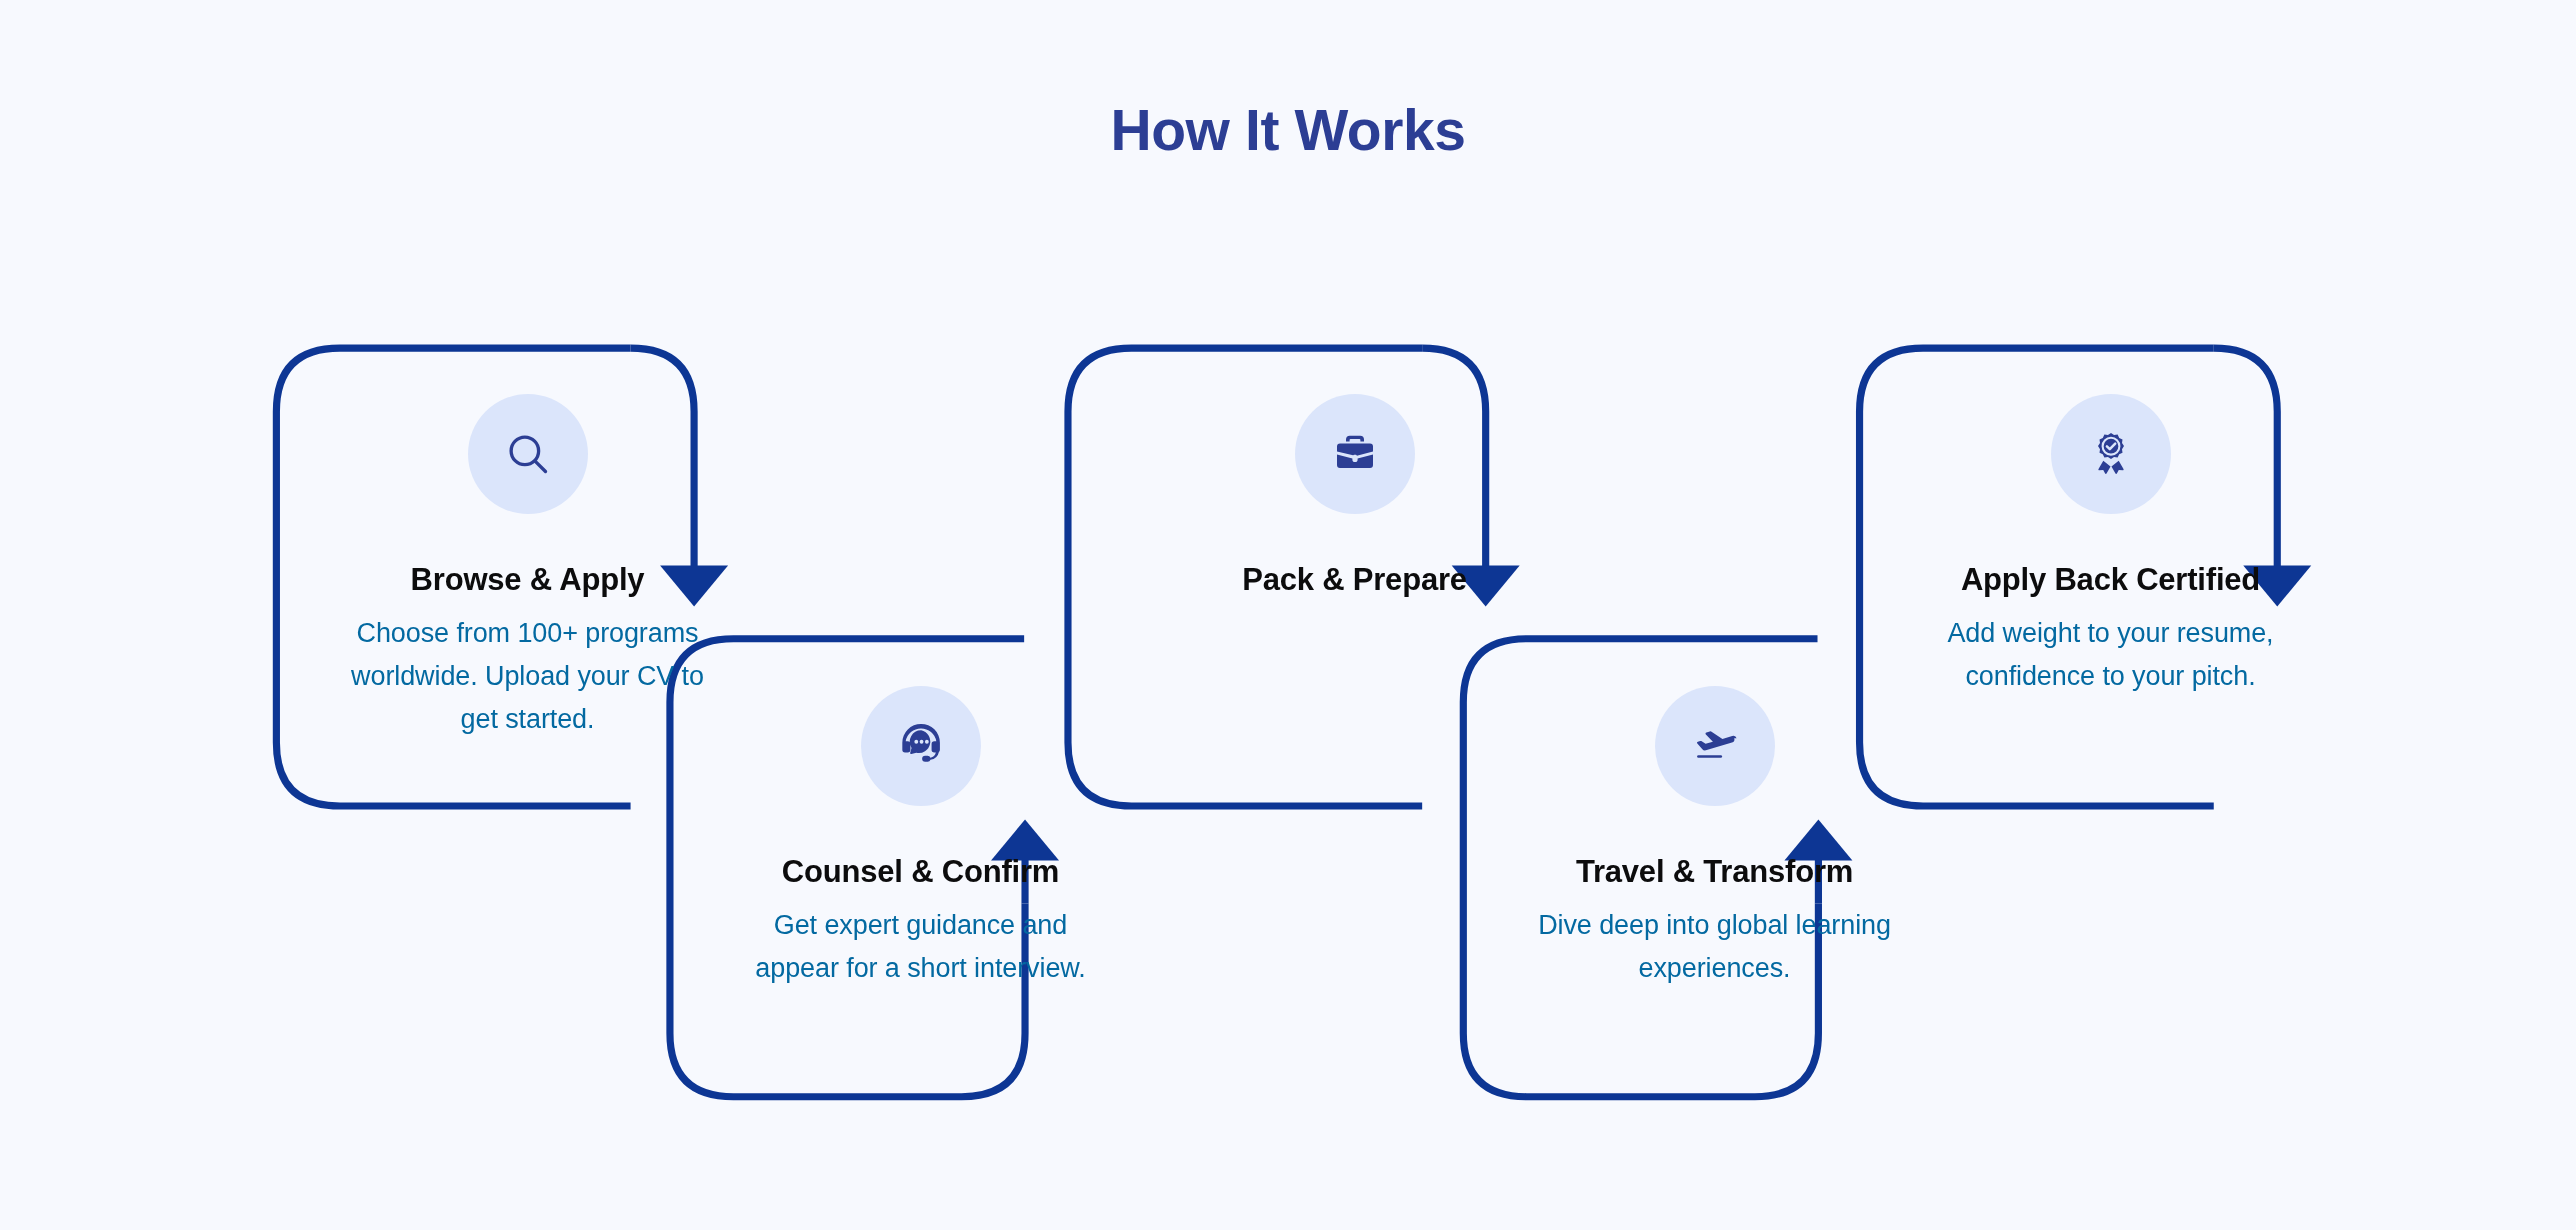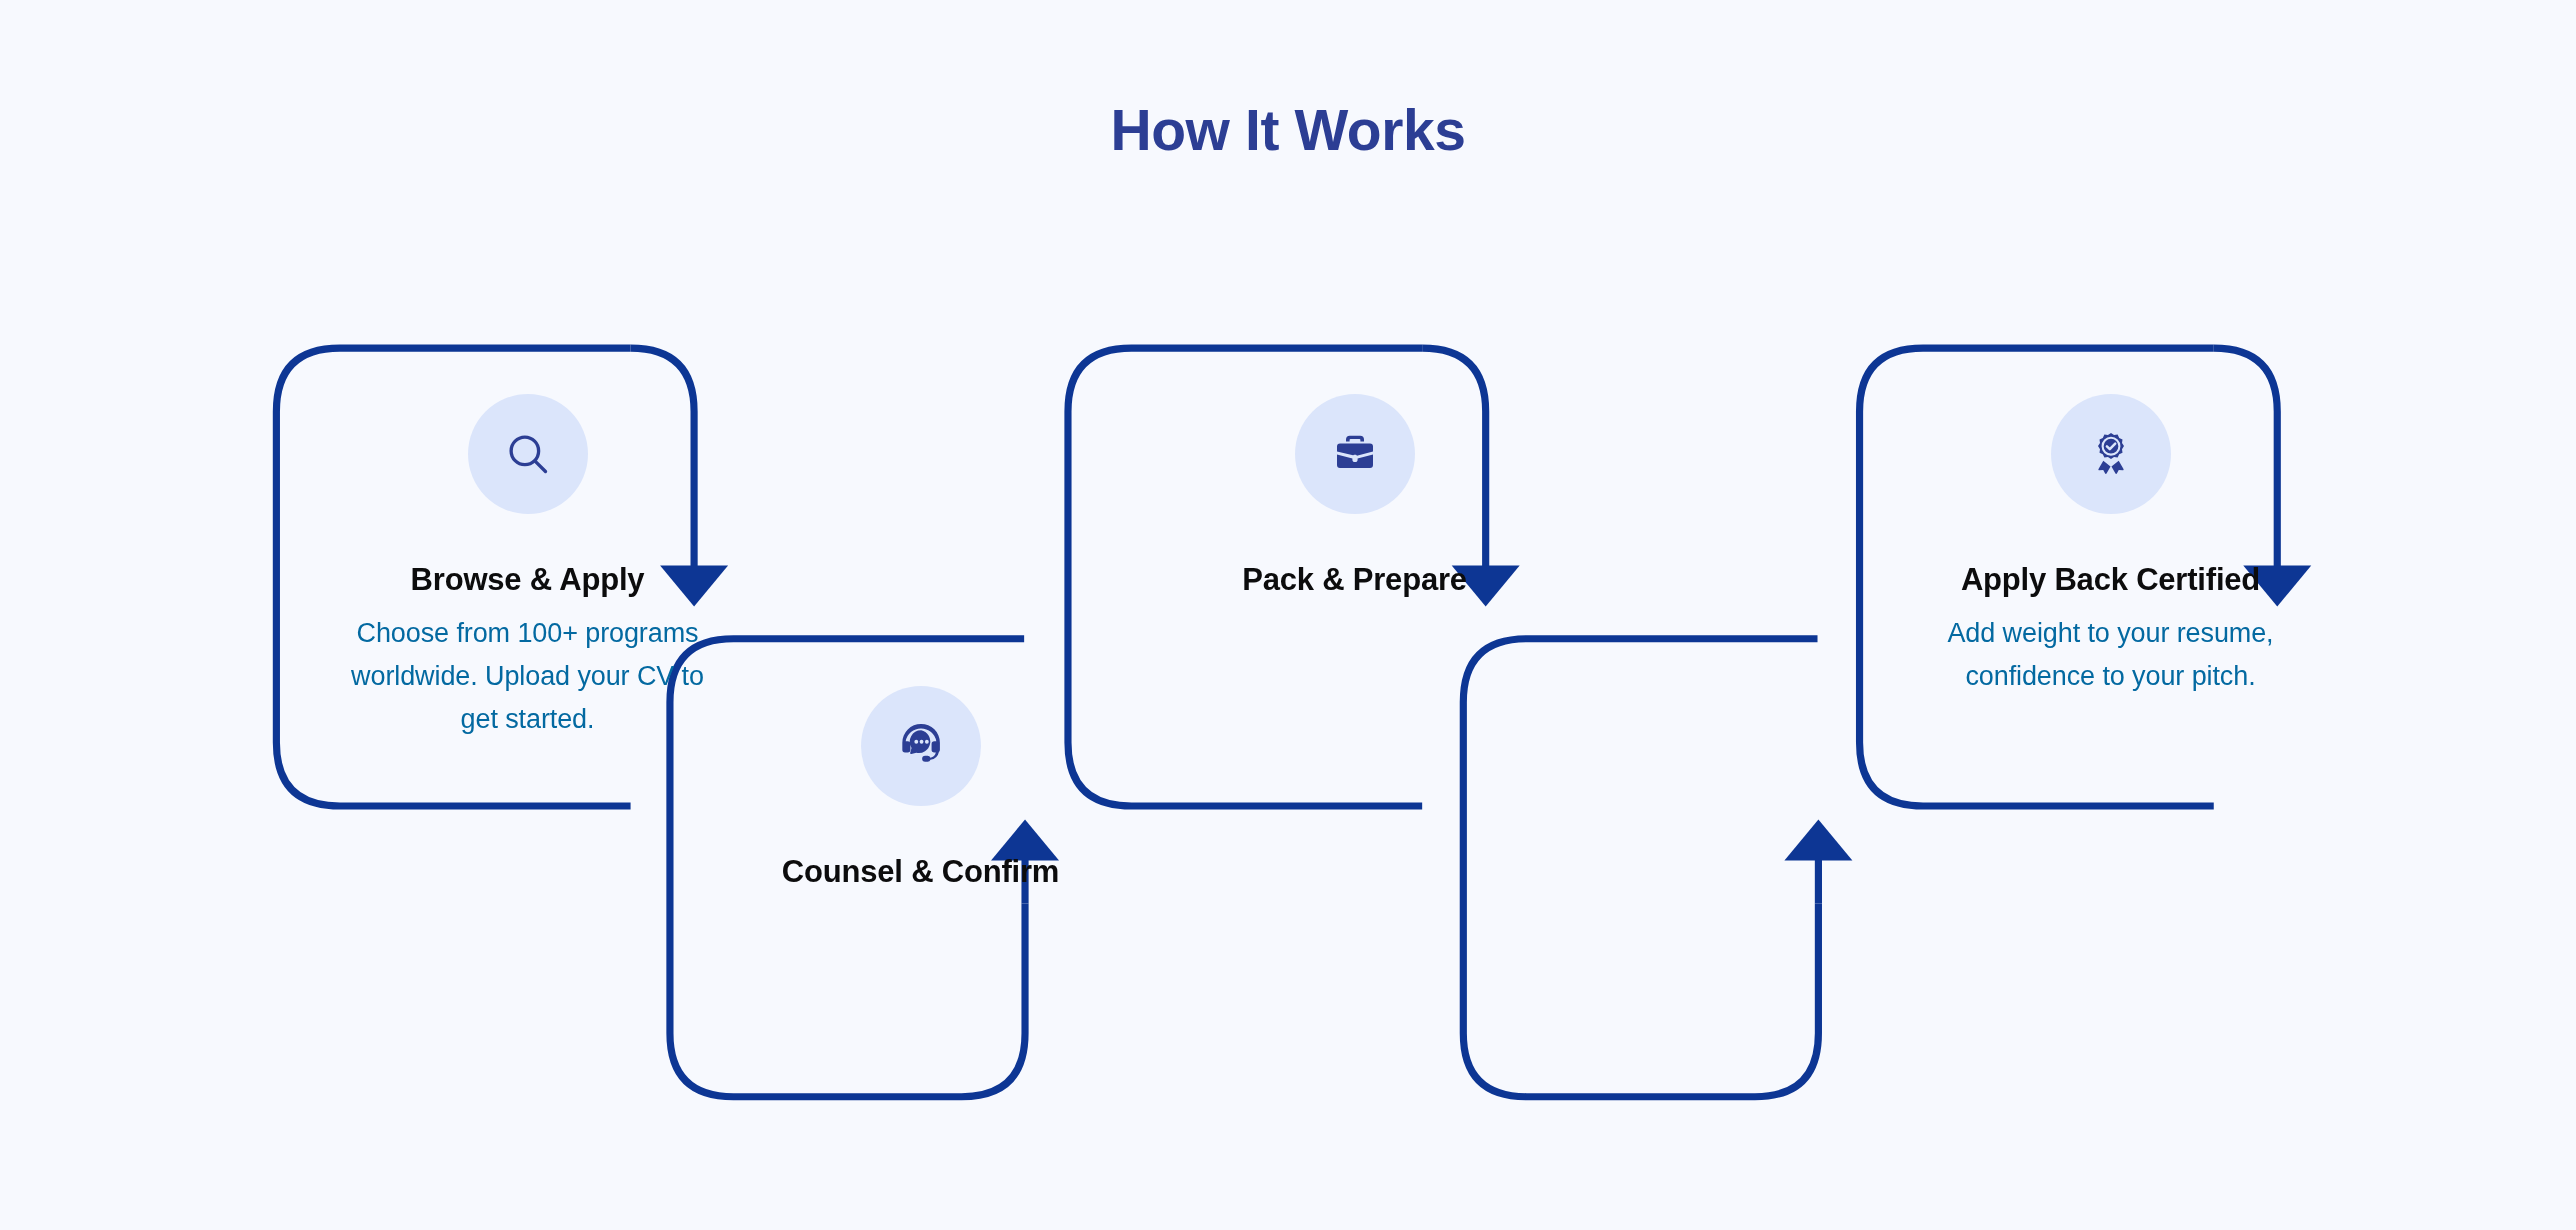--- a/index.html
+++ b/index.html
@@ -185,37 +185,50 @@
       <div class="icon-badge">
         <svg width="54" height="54" viewBox="0 0 24 24" fill="#2c3e94">
           <path d="M12 2.2A8.3 8.3 0 0 0 3.7 10.5v3.2a1.2 1.2 0 0 0 1.2 1.2h1.2a1.2 1.2 0 0 0 1.2-1.2v-2.6a1.2 1.2 0 0 0-1.2-1.2H5.2a6.9 6.9 0 0 1 13.6 0h-0.9a1.2 1.2 0 0 0-1.2 1.2v2.6a1.2 1.2 0 0 0 1.2 1.2h0.7a3.1 3.1 0 0 1-2.4 2.3 1.35 1.35 0 0 0-1.25-0.85h-1.1a1.35 1.35 0 0 0 0 2.7h1.1a1.35 1.35 0 0 0 1.27-0.9 4.5 4.5 0 0 0 3.74-3.5 1.2 1.2 0 0 0 0.44-0.93V10.5A8.3 8.3 0 0 0 12 2.2z"></path>
           <path d="M12.1 5.0a5.1 5.1 0 0 0-4.3 7.85l-0.6 2.2a0.42 0.42 0 0 0 0.52 0.52l2.2-0.6A5.1 5.1 0 1 0 12.1 5.0z"></path>
           <circle cx="9.9" cy="10.1" r="0.85" fill="#dbe5fb"></circle>
           <circle cx="12.25" cy="10.1" r="0.85" fill="#dbe5fb"></circle>
           <circle cx="14.6" cy="10.1" r="0.85" fill="#dbe5fb"></circle>
         </svg>
       </div>
       <h3 class="step-title">Counsel &amp; Confirm</h3>
+      <p class="step-desc">Get expert guidance and appear for a short interview.</p>
     </div>
   </div>
 
   <div class="step-card card-up card-3">
     <div class="card-inner">
       <div class="icon-badge">
         <svg width="48" height="48" viewBox="0 0 24 24" fill="#2c3e94">
           <path d="M9.4 2.9a1.9 1.9 0 0 0-1.9 1.9v1.0H9.3v-0.8a0.45 0.45 0 0 1 0.45-0.45h4.5a0.45 0.45 0 0 1 0.45 0.45v0.8h1.8v-1.0a1.9 1.9 0 0 0-1.9-1.9z"></path>
           <path d="M3.0 8.2a1.5 1.5 0 0 1 1.5-1.5h15a1.5 1.5 0 0 1 1.5 1.5v2.55l-8.1 2.1a1.6 1.6 0 0 1-0.8 0L3.0 10.75z"></path>
           <path d="M3.0 12.2l7.7 2.0v0.5a1.3 1.3 0 0 0 2.6 0v-0.5l7.7-2.0v5.25a1.5 1.5 0 0 1-1.5 1.5h-15a1.5 1.5 0 0 1-1.5-1.5z"></path>
           <rect x="11.1" y="12.4" width="1.8" height="2.5" rx="0.55" fill="#dbe5fb"></rect>
         </svg>
       </div>
       <h3 class="step-title">Pack &amp; Prepare</h3>
     </div>
   </div>
 
+  <div class="step-card card-down card-4">
+    <div class="card-inner">
+      <div class="icon-badge">
+        <svg width="54" height="54" viewBox="0 0 24 24" fill="#2c3e94">
+          <path d="M21.6 8.55a1.55 1.55 0 0 0-1.95-1.0l-4.35 1.3-5.0-3.25a0.75 0.75 0 0 0-0.62-0.09l-1.5 0.45a0.55 0.55 0 0 0-0.23 0.92l3.12 3.2-3.25 0.97-1.9-1.22a0.6 0.6 0 0 0-0.5-0.07l-1.05 0.31a0.48 0.48 0 0 0-0.23 0.78l2.25 2.62a1.5 1.5 0 0 0 1.55 0.47l11.6-3.46a1.55 1.55 0 0 0 1.01-1.93z"></path>
+          <path d="M4.6 16.15h10.0a0.55 0.55 0 0 1 0 1.1H4.6a0.55 0.55 0 0 1 0-1.1z"></path>
+        </svg>
+      </div>
+      <h3 class="step-title">Travel &amp; Transform</h3>
+      <p class="step-desc">Dive deep into global learning experiences.</p>
+    </div>
+  </div>
 
   <div class="step-card card-up card-5">
     <div class="card-inner">
       <div class="icon-badge">
         <svg width="48" height="48" viewBox="0 0 24 24" fill="#2c3e94">
           <path d="M8.15 15.4l-2.4 4.15a0.4 0.4 0 0 0 0.37 0.6l2.0-0.12 0.95 1.72a0.4 0.4 0 0 0 0.7 0.0l2.0-3.45z"></path>
           <path d="M15.85 15.4l2.4 4.15a0.4 0.4 0 0 1-0.37 0.6l-2.0-0.12-0.95 1.72a0.4 0.4 0 0 1-0.7 0.0l-2.0-3.45z"></path>
           <path d="M12 1.55l1.52 1.0 1.8-0.25 0.78 1.65 1.65 0.78-0.25 1.8 1.0 1.52-1.0 1.52 0.25 1.8-1.65 0.78-0.78 1.65-1.8-0.25-1.52 1.0-1.52-1.0-1.8 0.25-0.78-1.65-1.65-0.78 0.25-1.8-1.0-1.52 1.0-1.52-0.25-1.8 1.65-0.78 0.78-1.65 1.8 0.25z"></path>
           <circle cx="12" cy="8.1" r="4.2" fill="none" stroke="#dbe5fb" stroke-width="1.05"></circle>
           <path d="M9.95 8.15l1.45 1.45 2.7-2.75" fill="none" stroke="#dbe5fb" stroke-width="1.25" stroke-linecap="round" stroke-linejoin="round"></path>

